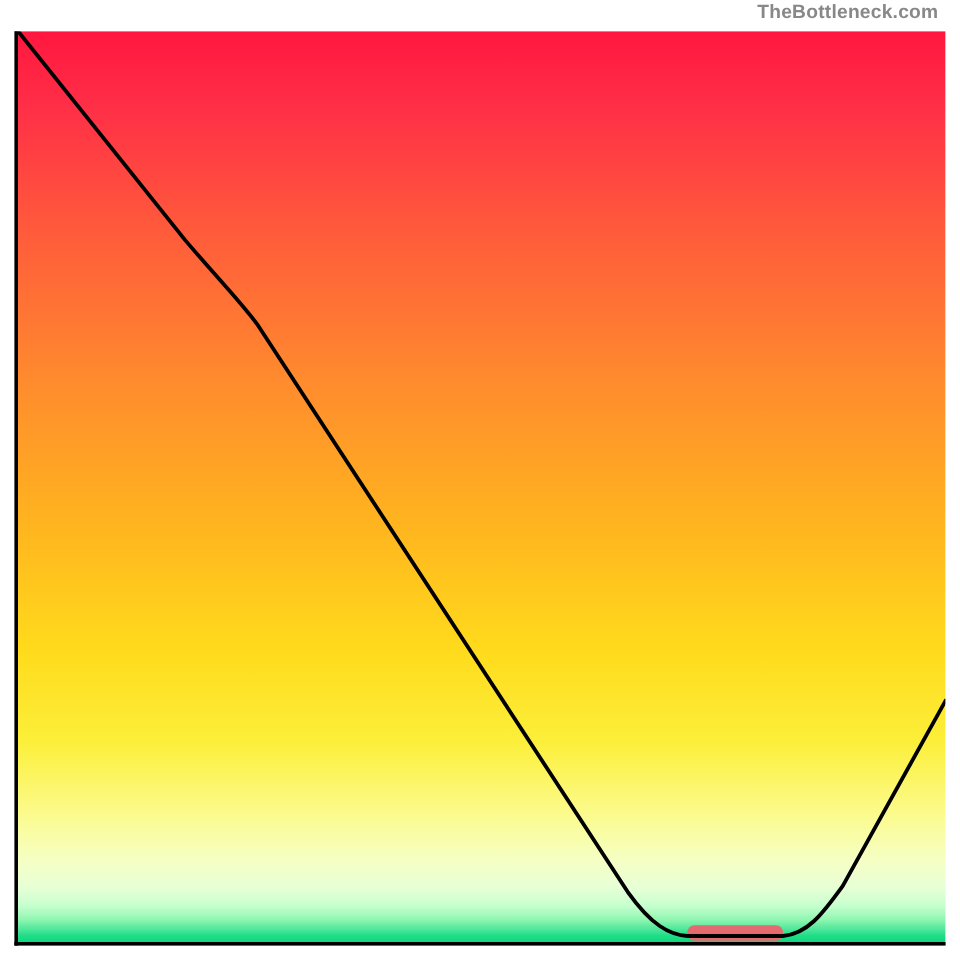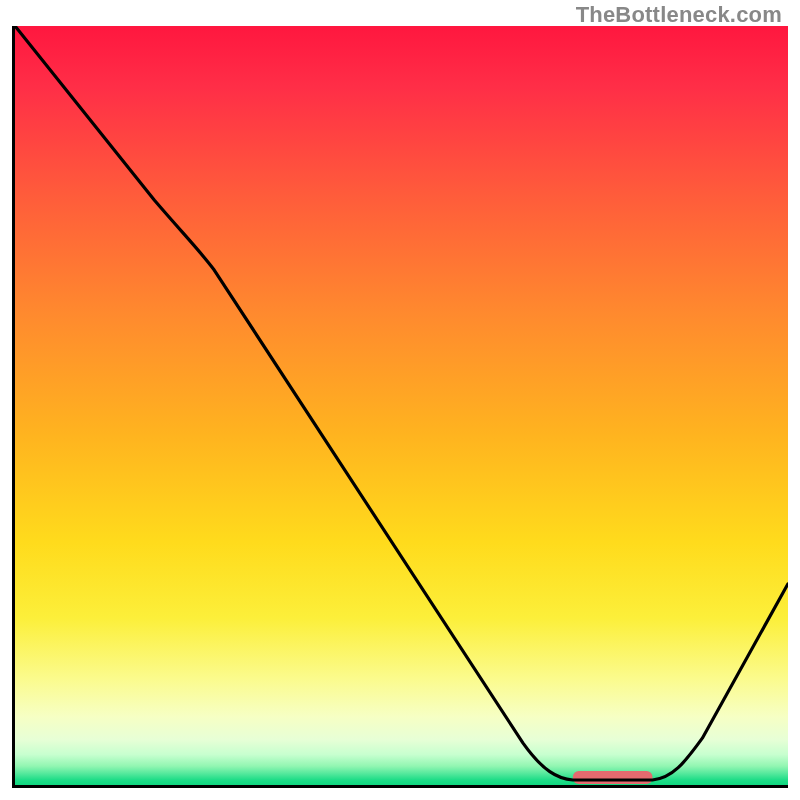--- a/index.html
+++ b/index.html
@@ -12,21 +12,21 @@
   }
   .chart-wrap {
     position: relative;
     width: 800px;
     height: 800px;
   }
   .attribution {
     position: absolute;
     top: 2px;
     right: 18px;
-    font-size: 22px;
+    font-size: 16px;
     font-weight: bold;
     color: #888888;
     letter-spacing: 0.2px;
   }
   .plot {
     position: absolute;
     left: 12px;
     top: 26px;
     width: 776px;
     height: 762px;

